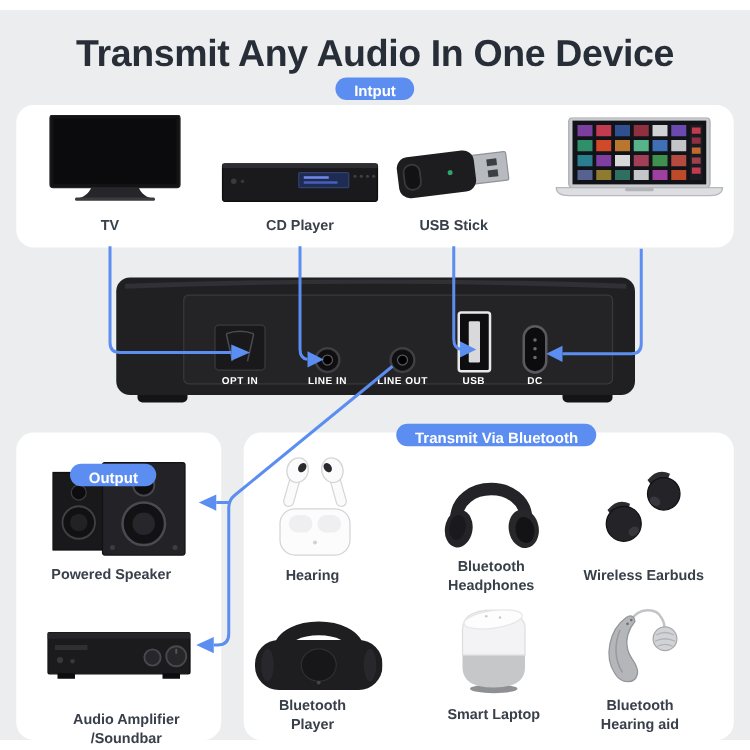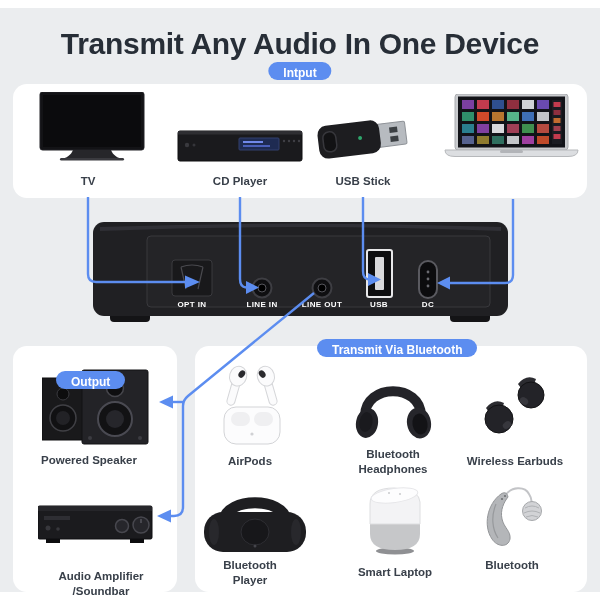--- a/index.html
+++ b/index.html
@@ -253,34 +253,35 @@
     <circle cx="55" cy="27" r="9.5" fill="#d2d3d6" stroke="#a6a8ab"></circle>
     <path d="M 48 24 Q 55 20 62 24 M 47 29 Q 55 25 63 29 M 49 33 Q 55 30 61 33" stroke="#b0b2b5" stroke-width="1" fill="none"></path>
   </svg>
 
   <div class="item-label" style="left:13px;top:453px;width:152px">Powered Speaker</div>
   <div class="item-label" style="left:13px;top:569px;width:176px">
     <span style="display:block">Audio Amplifier</span>
     <span style="display:block">/Soundbar</span>
   </div>
 
-  <div class="item-label" style="left:190px;top:454px;width:120px">AirPods</div>
+  <div class="item-label" style="left:190px;top:454px;width:120px">Hearing</div>
   <div class="item-label" style="left:333px;top:447px;width:120px">
     <span style="display:block">Bluetooth</span>
     <span style="display:block">Headphones</span>
   </div>
   <div class="item-label" style="left:450px;top:454px;width:130px">Wireless Earbuds</div>
 
   <div class="item-label" style="left:190px;top:558px;width:120px">
     <span style="display:block">Bluetooth</span>
     <span style="display:block">Player</span>
   </div>
   <div class="item-label" style="left:335px;top:565px;width:120px">Smart Laptop</div>
   <div class="item-label" style="left:452px;top:558px;width:120px">
     <span style="display:block">Bluetooth</span>
+    <span style="display:block">Hearing aid</span>
   </div>
 
   <svg id="lines" width="600" height="600" viewBox="0 0 600 600">
     <path class="conn" d="M 88 197 V 274 Q 88 282 96 282 H 185"></path>
     <polygon class="arrow" points="185,275.5 185,288.5 200,282"></polygon>
 
     <path class="conn" d="M 240 197 V 279 Q 240 287 246 287.5"></path>
     <polygon class="arrow" points="246,281 246,294 259,287.5"></polygon>
 
     <path class="conn" d="M 363 197 V 271 Q 363 279 369 279.5"></path>

